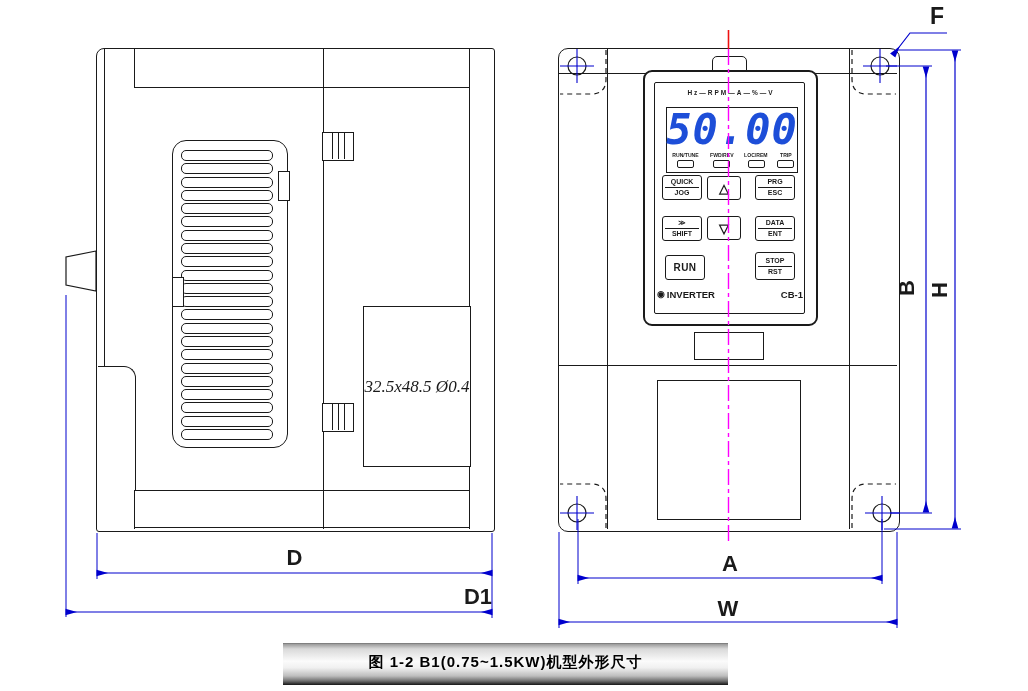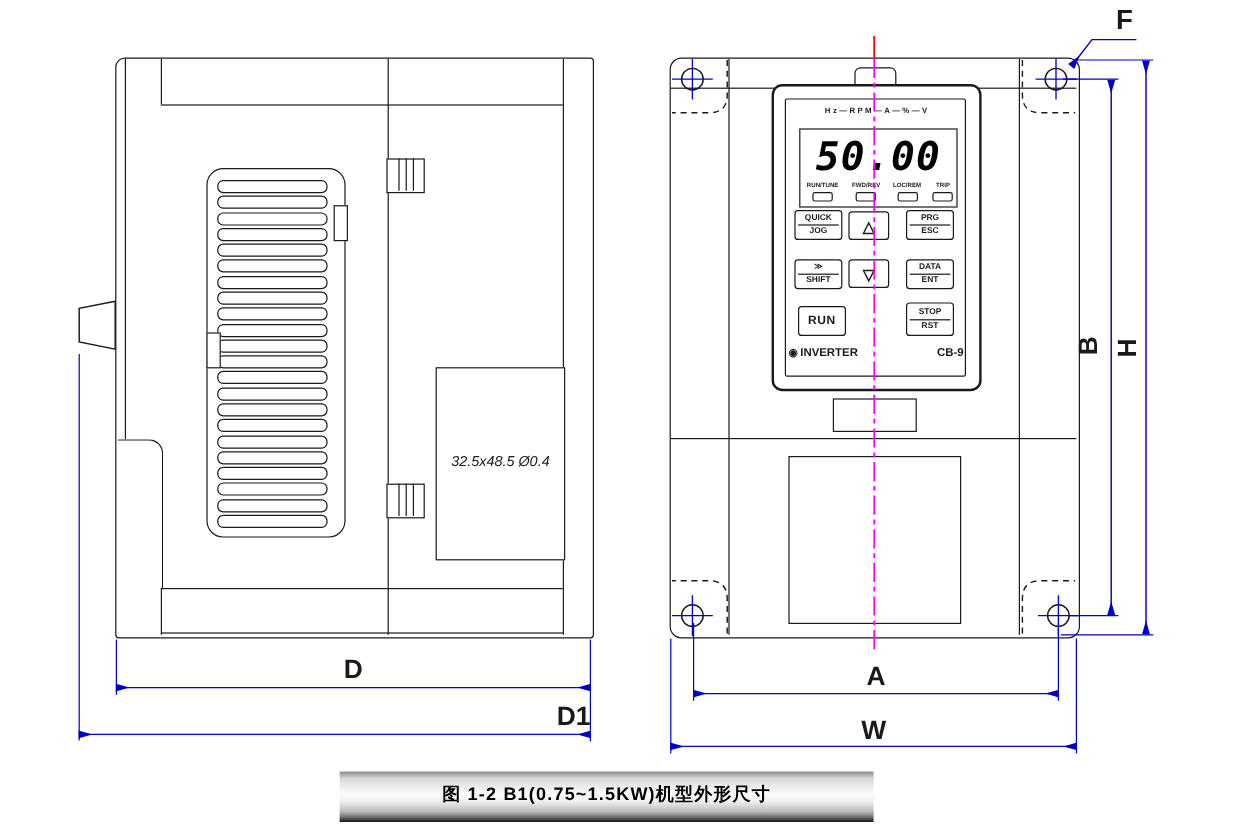--- a/index.html
+++ b/index.html
@@ -15,38 +15,38 @@
   .vents{position:absolute;left:181px;top:150px;width:92px;height:290px;
          display:flex;flex-direction:column;justify-content:space-between;}
   .vents div{height:9px;border:1px solid #1a1a1a;border-radius:5px;background:#fff;}
   
   .iconrow{position:absolute;left:666px;top:89px;width:130px;text-align:center;
            font-size:6.5px;font-weight:bold;letter-spacing:2px;white-space:nowrap;}
   .display{position:absolute;left:666px;top:107px;width:130px;height:64px;
            border:1.5px solid #1a1a1a;display:flex;flex-direction:column;background:#fff;}
   .digits{flex:1;display:flex;align-items:center;justify-content:center;
           font-family:"DejaVu Sans Mono",monospace;font-style:italic;font-weight:bold;
-          font-size:33px;color:#000000;letter-spacing:1px;line-height:1;}
+          font-size:42px;color:#1d4ed8;letter-spacing:1px;line-height:1;}
   .leds{display:flex;justify-content:space-between;padding:0 3px 4px 3px;}
   .led{display:flex;flex-direction:column;align-items:center;}
   .led .lbl{font-size:6px;font-weight:bold;white-space:nowrap;transform:scale(.85);line-height:7px;}
   .led .box{width:15px;height:6px;border:1px solid #1a1a1a;border-radius:2px;margin-top:1px;}
   .btn{position:absolute;border:1.5px solid #1a1a1a;border-radius:3px;background:#fff;
        display:flex;flex-direction:column;justify-content:center;text-align:center;font-weight:bold;}
   .btn .t{font-size:7px;line-height:10px;border-bottom:1px solid #1a1a1a;margin:0 2px;}
   .btn .b{font-size:7px;line-height:10px;}
   .btn .glyph{font-size:13px;line-height:13px;}
   .btn .single{font-size:10px;line-height:12px;letter-spacing:.5px;}
   .brandrow{position:absolute;left:657px;top:289px;width:146px;display:flex;
             justify-content:space-between;align-items:center;font-weight:bold;}
   .brandrow .left{display:flex;align-items:center;gap:2px;font-size:9.5px;}
   .brandrow .logo{font-size:9px;line-height:9px;}
   .brandrow .model{font-size:9.5px;}
   .plate-text{position:absolute;left:0;right:0;top:70px;text-align:center;
-              font-family:Liberation Sans, sans-serif;font-style:italic;font-size:12px;white-space:nowrap;}
+              font-family:Liberation Serif, serif;font-style:italic;font-size:17px;white-space:nowrap;}
   
   .caption{position:absolute;left:283px;top:643px;width:445px;height:41px;
            background:linear-gradient(to bottom,#9a9a9a 0%,#d9d9d9 12%,#fbfbfb 42%,#f0f0f0 58%,#bdbdbd 78%,#707070 90%,#151515 100%);
            border-top:1px solid #808080;display:flex;align-items:center;justify-content:center;}
   .caption span{font-size:15px;font-weight:600;letter-spacing:1px;color:#000;margin-top:-4px;}
   svg.overlay{position:absolute;left:0;top:0;pointer-events:none;}
 </style>
 </head>
 <body>
 
@@ -172,21 +172,21 @@
       <div class="btn" style="left:755px;top:252px;width:38px;height:26px;">
         <span class="t">STOP</span>
         <span class="b">RST</span>
       </div>
 
       <div class="brandrow">
         <span class="left">
           <span class="logo">◉</span>
           <span>INVERTER</span>
         </span>
-        <span class="model">CB-9</span>
+        <span class="model">CB-1</span>
       </div>
     </div>
 
     <div class="rect15" style="left:694px;top:332px;width:68px;height:26px;"></div>
     <div class="rect15" style="left:657px;top:380px;width:142px;height:138px;"></div>
 
     <div class="dimlabel" style="left:578px;top:553px;width:304px;">A</div>
     <div class="dimlabel" style="left:559px;top:598px;width:338px;">W</div>
     <div class="dimlabel rot" style="left:896px;top:277px;width:22px;">B</div>
     <div class="dimlabel rot" style="left:929px;top:279px;width:22px;">H</div>

